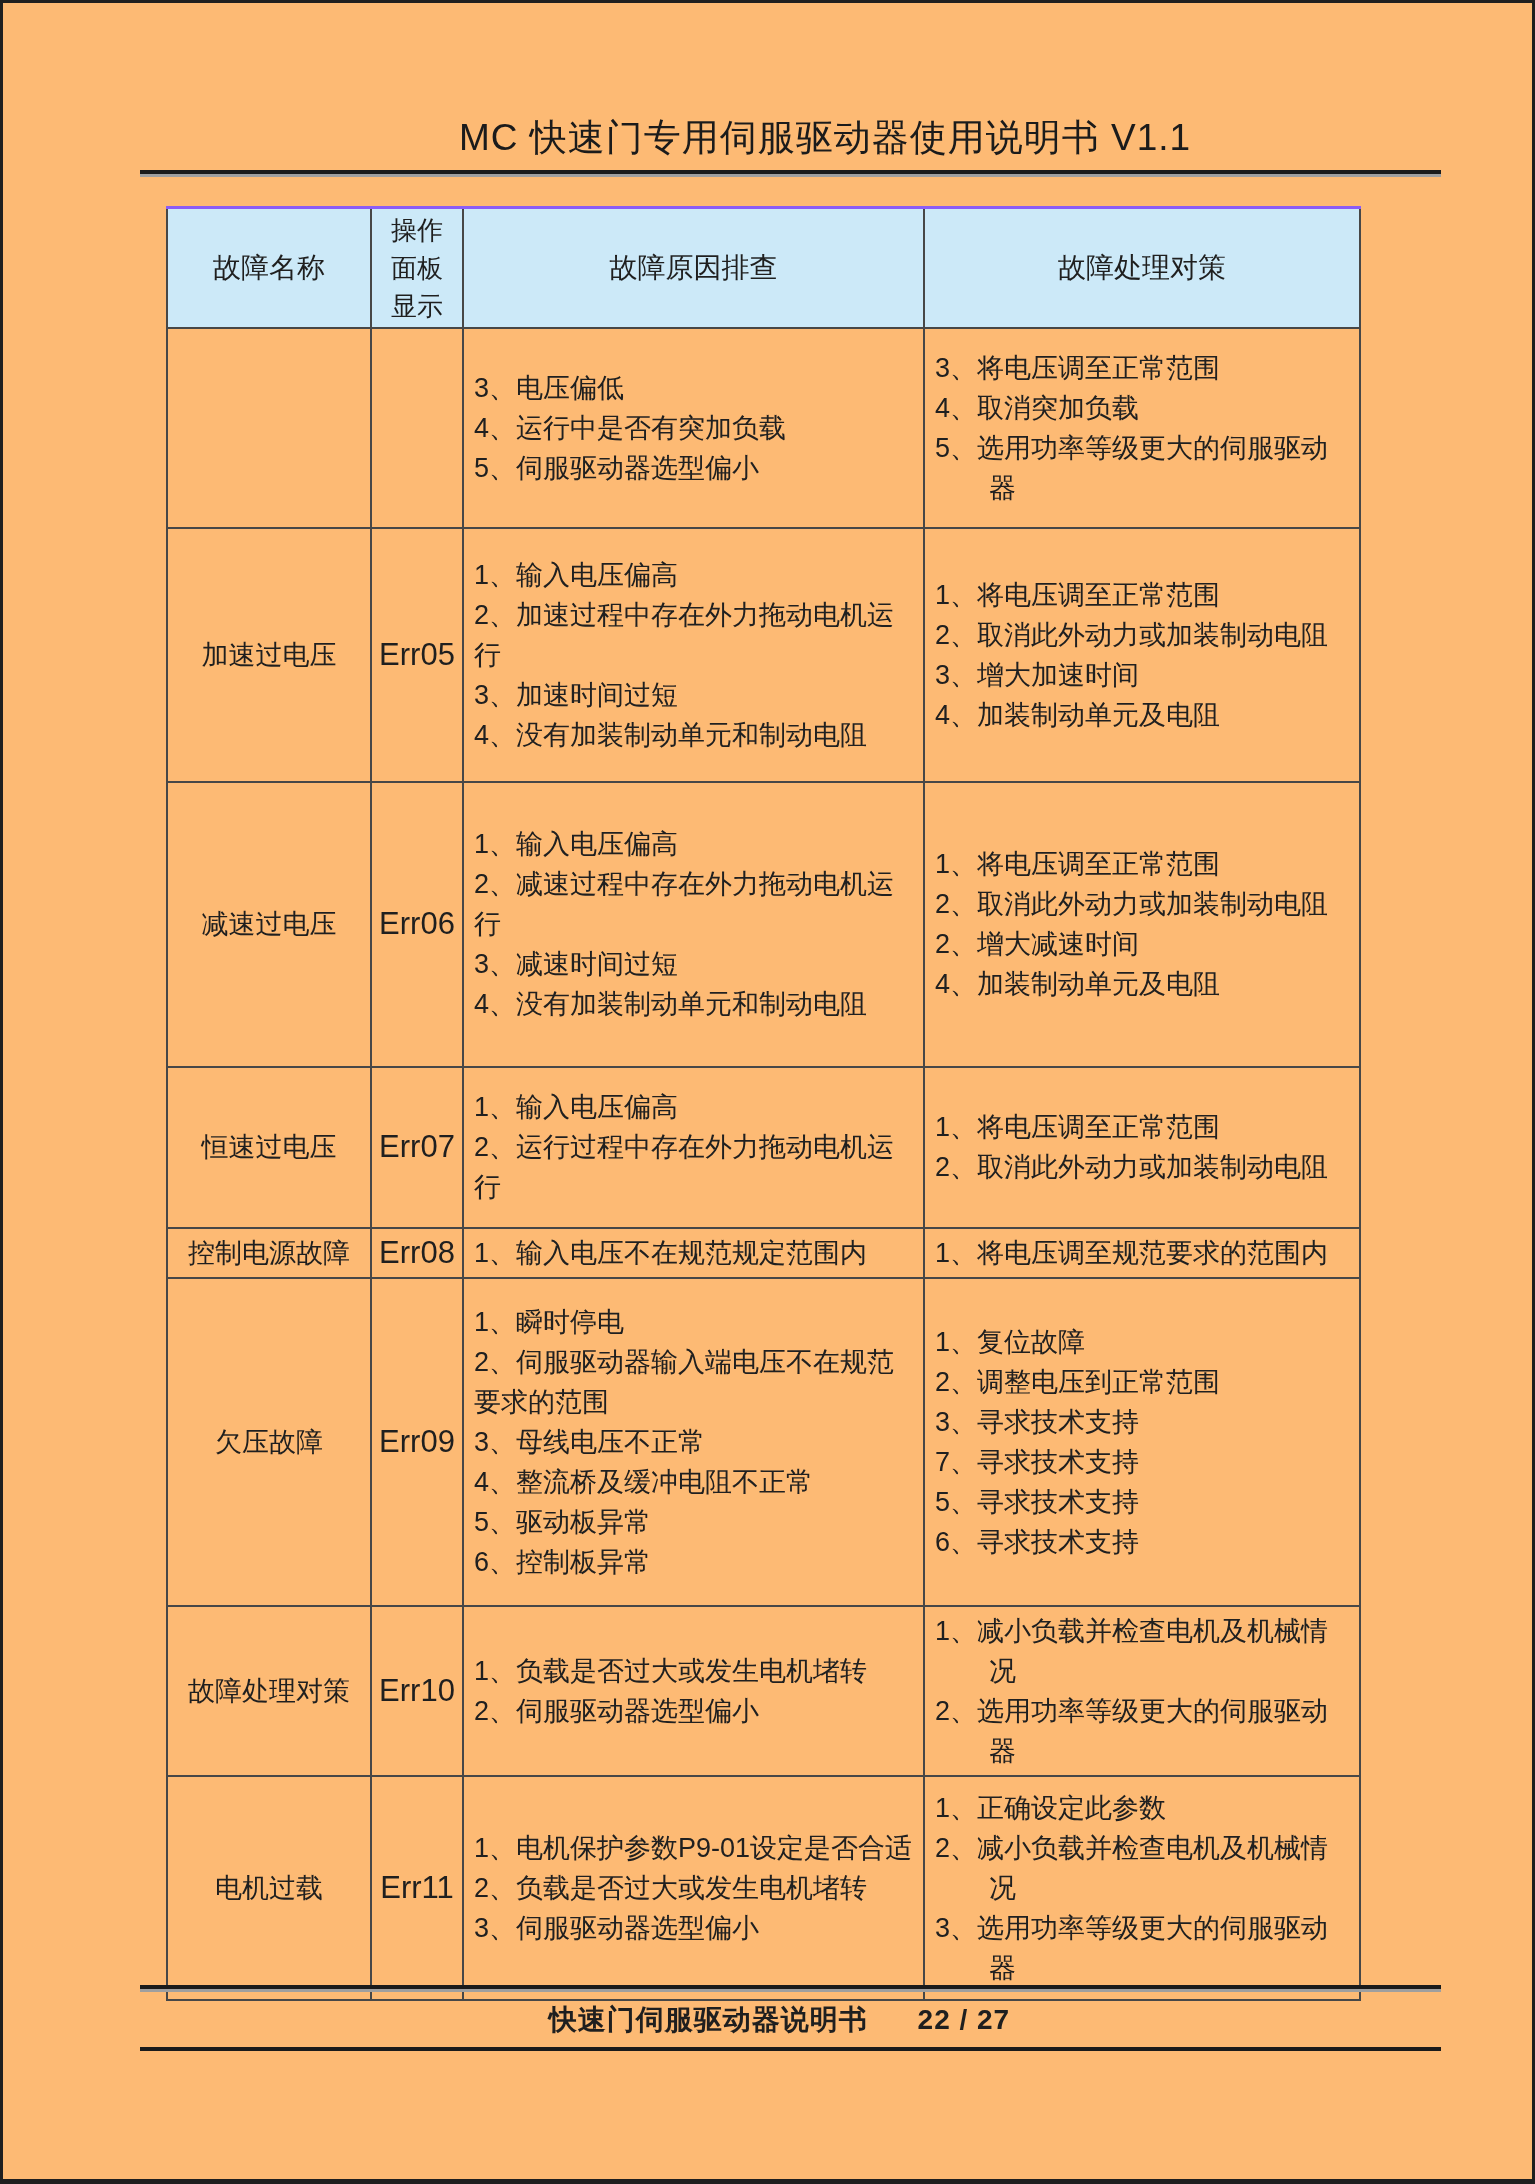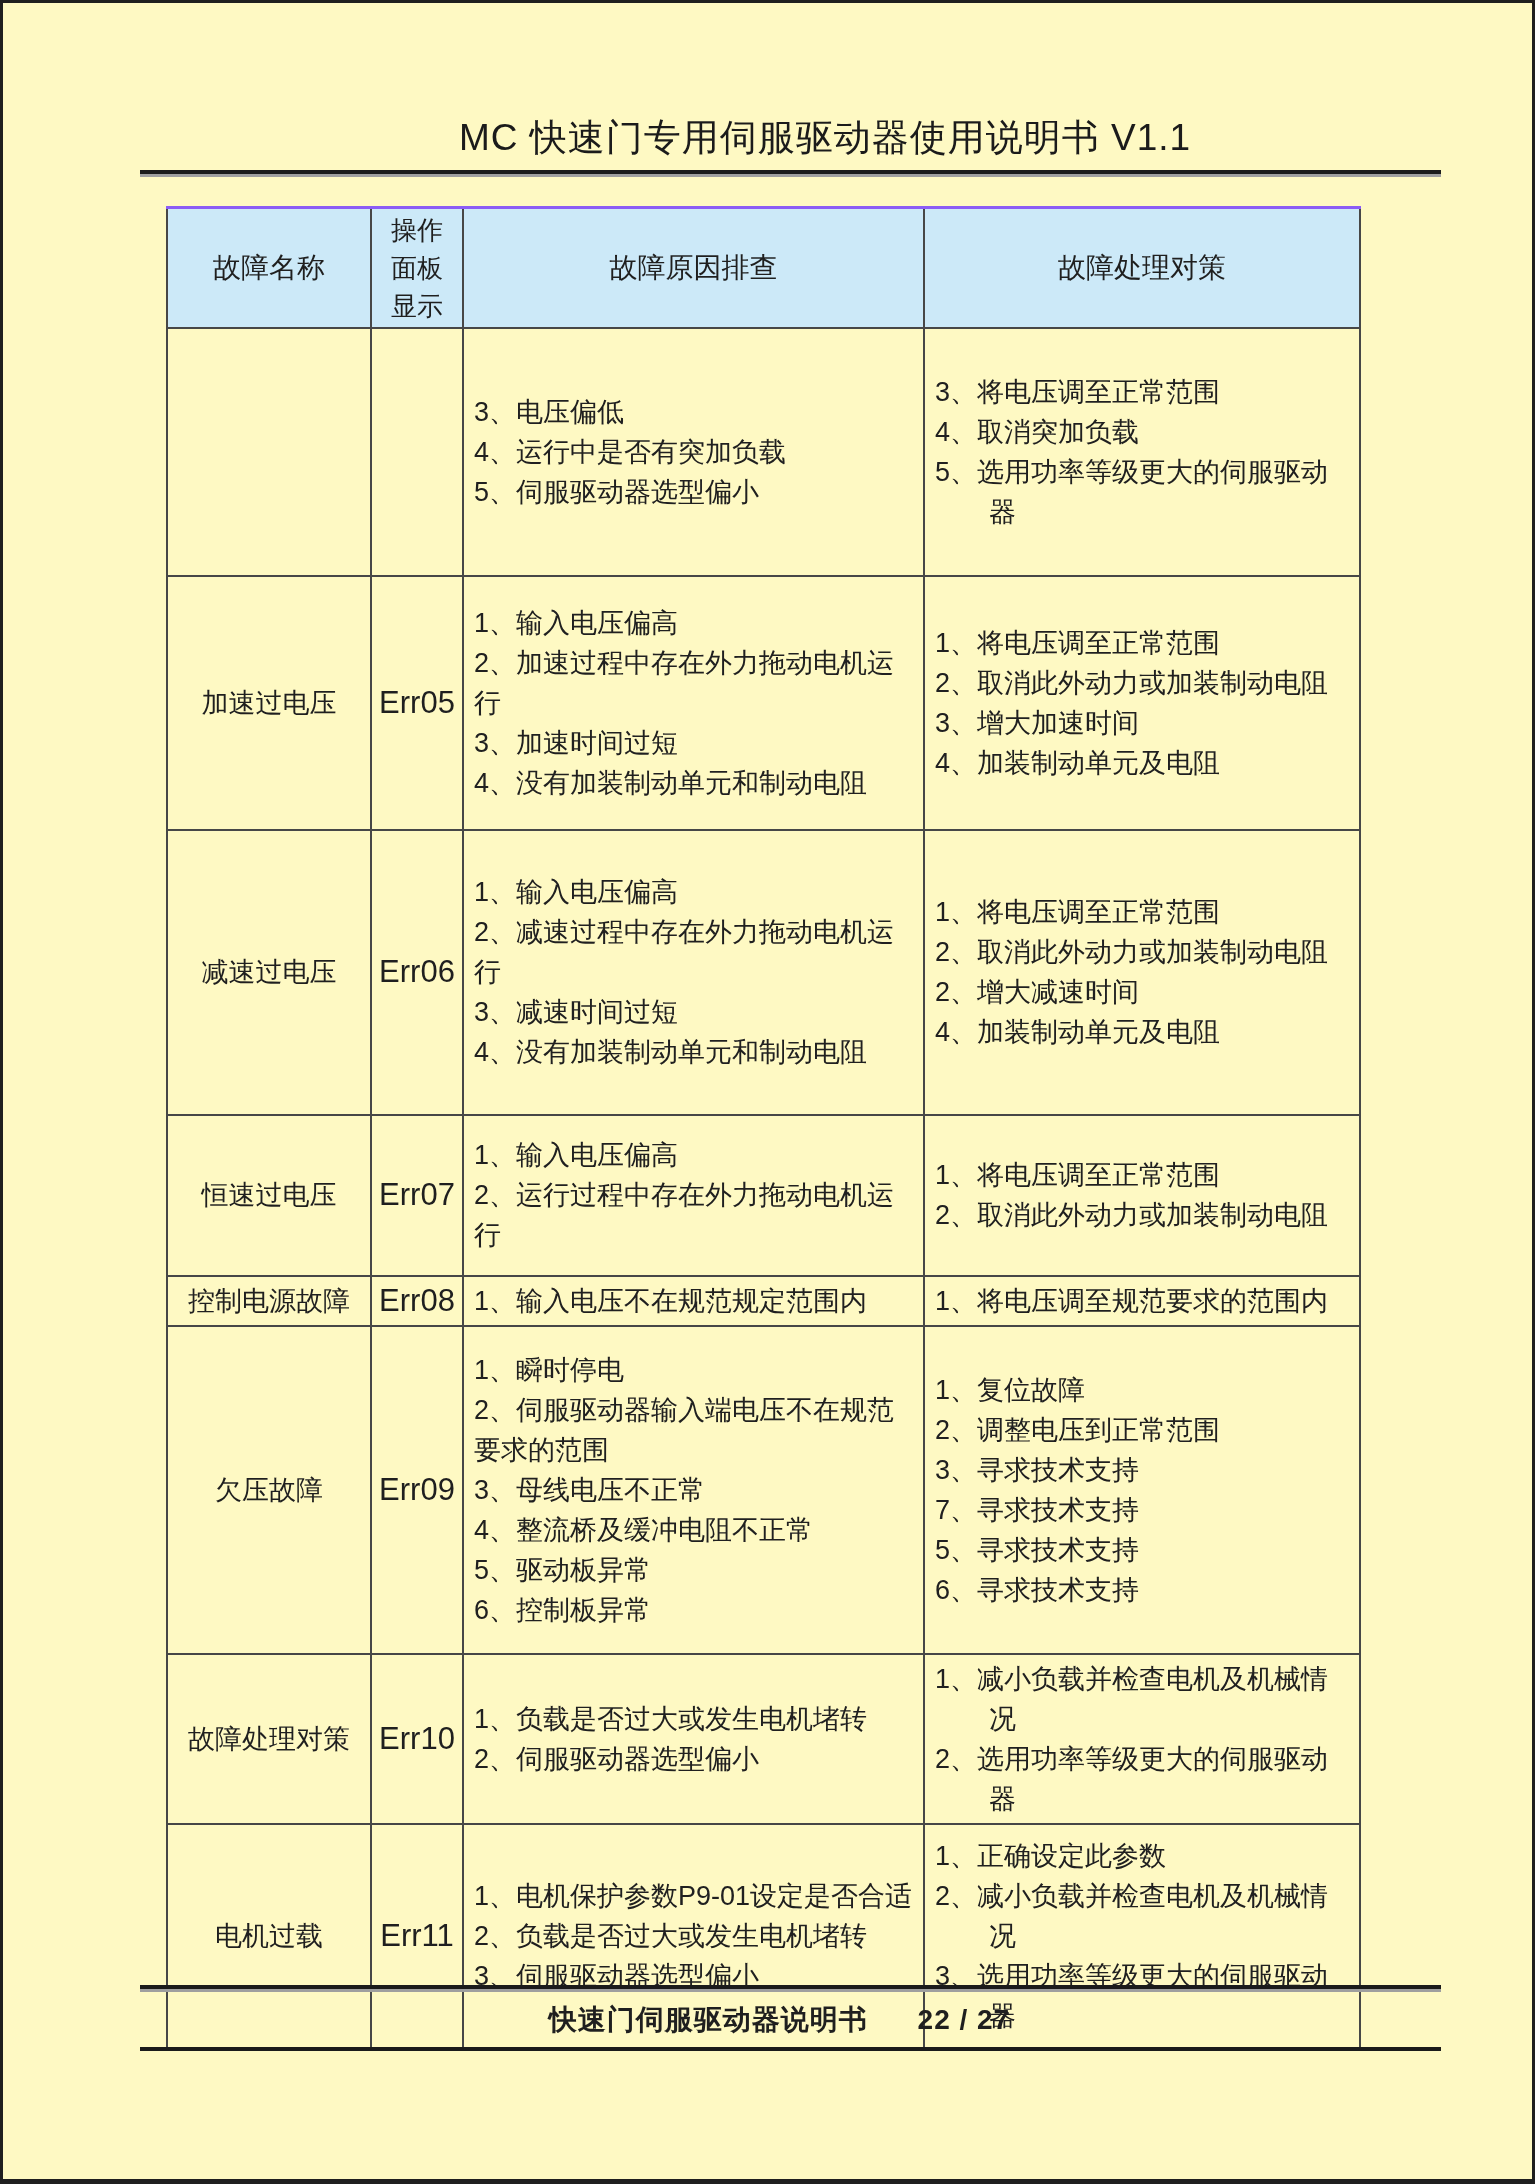--- a/index.html
+++ b/index.html
@@ -1,19 +1,19 @@
 <!DOCTYPE html>
 <html><head>
 <meta charset="utf-8">
 <style>
   html,body{margin:0;padding:0;background:#ffffff;}
   .page{
     position:relative;
     width:1535px;height:2184px;
-    background:#fef9c3;
+    background:#fdba74;
     border:3px solid #1f1f1f;
     border-bottom:5px solid #1f1f1f;
     box-sizing:border-box;
     font-family:"Liberation Sans", sans-serif;
     color:#1f1f1f;
     overflow:hidden;
   }
   
   .title-wrap{
     position:absolute;top:110px;left:0;right:0;
@@ -105,21 +105,21 @@
         <th class="panel-head">
           <div>操作</div>
           <div>面板</div>
           <div>显示</div>
         </th>
         <th>故障原因排查</th>
         <th>故障处理对策</th>
       </tr>
     </thead>
     <tbody id="fault-rows">
-        <tr style="height: 248px;">
+        <tr style="height: 200px;">
           <td class="name-cell"></td>
           <td class="code-cell"></td>
           <td class="list-cell">
             <div class="vflex causes">
               <div class="item">3、电压偏低</div>
               <div class="item">4、运行中是否有突加负载</div>
               <div class="item">5、伺服驱动器选型偏小</div>
             </div>
           </td>
           <td class="list-cell">

